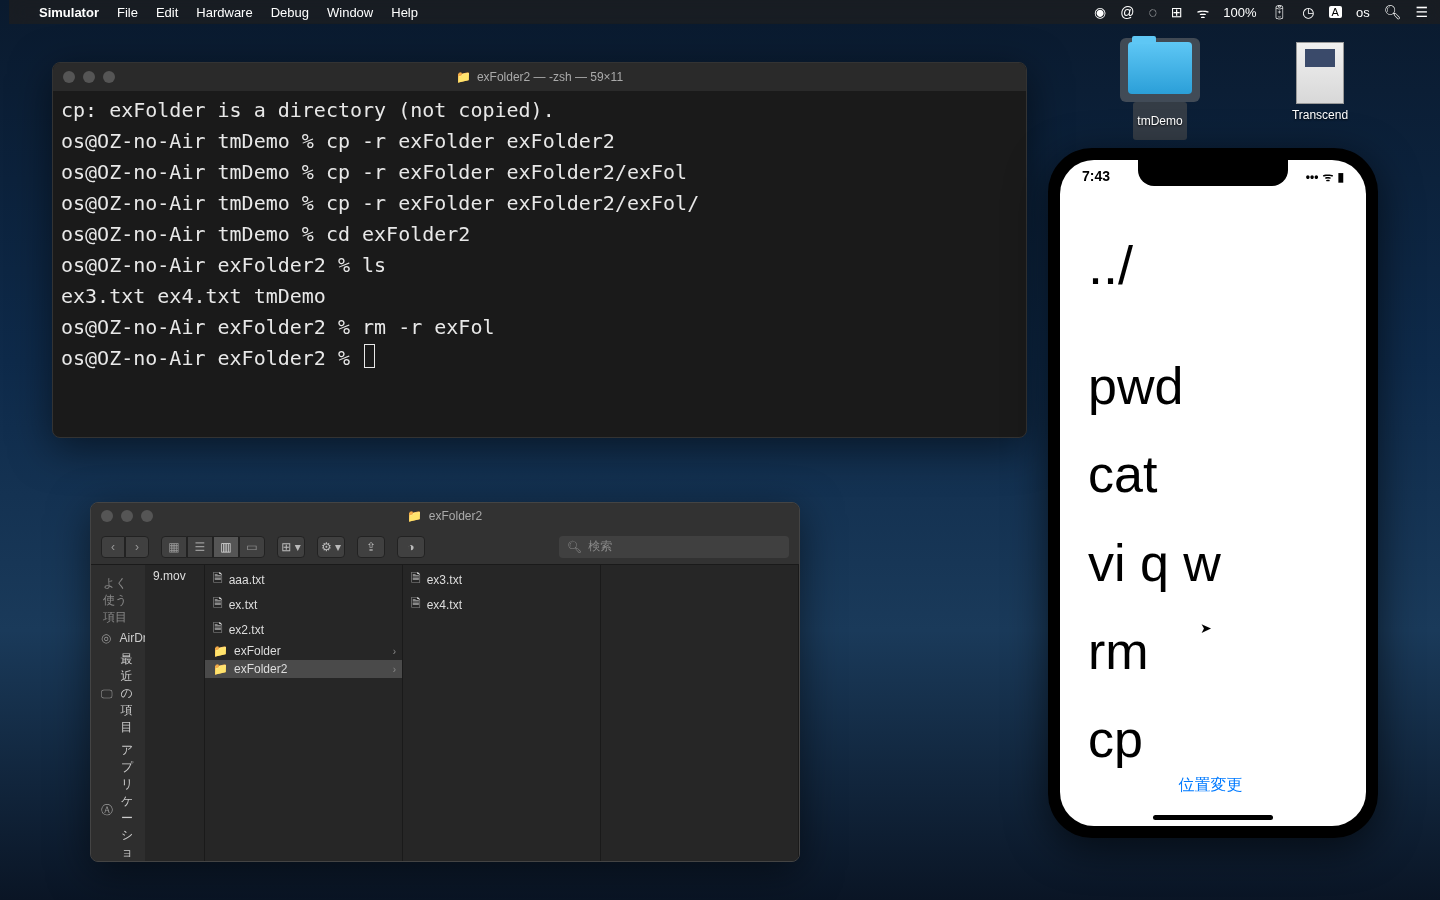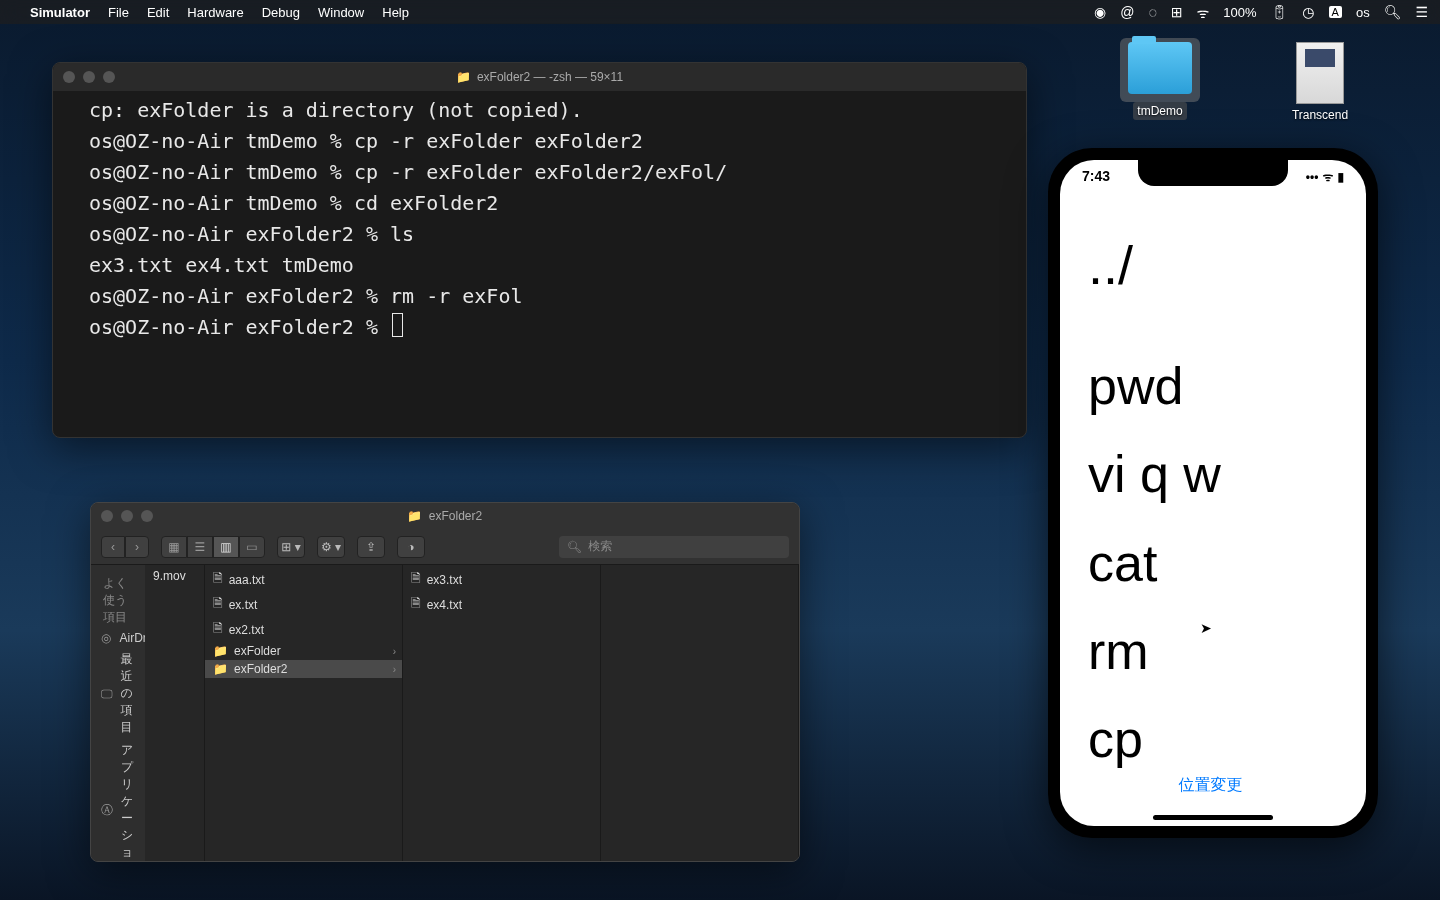--- a/index.html
+++ b/index.html
@@ -6,21 +6,21 @@
     body {
       width: 1440px; height: 900px;
       background: linear-gradient(180deg, #0a1a2e 0%, #0e2a4a 40%, #1a3a5a 70%, #0a1525 100%);
       font-family: -apple-system, BlinkMacSystemFont, "Helvetica Neue", sans-serif;
       overflow: hidden; position: relative;
     }
     
     .menubar {
       height: 24px; background: rgba(30,30,30,0.7); backdrop-filter: blur(10px);
       display: flex; align-items: center; color: #fff; font-size: 13px;
-      padding: 0 12px; justify-content: space-between;
+      padding: 0 12px; justify-content: space-between; margin-left: 9px;
     }
     .menubar-left, .menubar-right { display: flex; align-items: center; gap: 18px; }
     .menubar-right { gap: 14px; }
     .menubar-item { cursor: default; }
     .apple-logo { font-size: 15px; }
     .menubar-app { font-weight: 600; }
     .menubar-right .icon { font-size: 14px; }
     
     .terminal {
       position: absolute; left: 52px; top: 62px; width: 975px; height: 376px;
@@ -34,21 +34,21 @@
     .traffic { display: flex; gap: 8px; }
     .tlight { width: 12px; height: 12px; border-radius: 50%; background: #555; }
     .title-center {
       position: absolute; left: 0; right: 0; text-align: center; color: #aaa;
       font-size: 12px; display: flex; align-items: center; justify-content: center; gap: 6px;
     }
     .terminal-body {
       padding: 4px 8px; font-family: "Menlo", "Monaco", monospace; font-size: 20px;
       color: #e8e8e8; line-height: 1.55; font-weight: 500;
     }
-    .terminal-body .line { white-space: pre; margin-left: 28px; }
+    .terminal-body .line { white-space: pre; }
     .cursor {
       display: inline-block; width: 11px; height: 24px; border: 1px solid #e8e8e8;
       vertical-align: -3px; margin-left: 2px;
     }
     
     .finder {
       position: absolute; left: 90px; top: 502px; width: 710px; height: 360px;
       background: #2b2b2b; border-radius: 8px; box-shadow: 0 10px 40px rgba(0,0,0,0.5);
       overflow: hidden; border: 1px solid #444;
     }
@@ -195,20 +195,21 @@
       <div class="tlight"></div>
     </div>
     <div class="title-center">
       <span>📁</span>
       <span>exFolder2 — -zsh — 59×11</span>
     </div>
   </div>
   <div class="terminal-body">
     <div class="line">cp: exFolder is a directory (not copied).</div>
     <div class="line">os@OZ-no-Air tmDemo % cp -r exFolder exFolder2</div>
+    <div class="line">os@OZ-no-Air tmDemo % cp -r exFolder exFolder2/exFol</div>
     <div class="line">os@OZ-no-Air tmDemo % cp -r exFolder exFolder2/exFol/</div>
     <div class="line">os@OZ-no-Air tmDemo % cd exFolder2</div>
     <div class="line">os@OZ-no-Air exFolder2 % ls</div>
     <div class="line">ex3.txt ex4.txt tmDemo</div>
     <div class="line">os@OZ-no-Air exFolder2 % rm -r exFol</div>
     <div class="line"><span>os@OZ-no-Air exFolder2 % </span><span class="cursor"></span></div>
   </div>
 </div>
 
 <div class="finder">
@@ -302,43 +303,43 @@
       </div>
       <div class="col" style="flex:1;"></div>
     </div>
   </div>
 </div>
 
 <div class="desktop-icon" style="right:240px; top:38px;">
   <div class="folder-selected">
     <div class="icon-img folder-img"></div>
   </div>
-  <div style="background:rgba(80,80,80,0.6);border-radius:3px;padding:2px 4px;display:inline-block;">tmDemo</div>
+  <div style="background:rgba(80,80,80,0.6);border-radius:3px;padding:12px 4px;display:inline-block;">tmDemo</div>
 </div>
 <div class="desktop-icon" style="right:80px; top:42px;">
   <div class="sd-img"></div>
   <div>Transcend</div>
 </div>
 
 <div class="iphone">
   <div class="iphone-screen">
     <div class="notch"></div>
     <div class="status-row">
       <span>7:43</span>
       <span class="status-right">
         <span>•••</span>
         <span>ᯤ</span>
         <span>▮</span>
       </span>
     </div>
     <div class="iphone-content">
       <div class="big">../</div>
       <div>pwd</div>
+      <div>cat</div>
       <div>vi q w</div>
-      <div>cat</div>
       <div>rm</div>
       <div>cp</div>
     </div>
     <span class="cursor-arrow" style="left:140px; bottom:190px;">➤</span>
     <div class="iphone-link">位置変更</div>
     <div class="home-ind"></div>
   </div>
 </div>
 
 </body></html>

